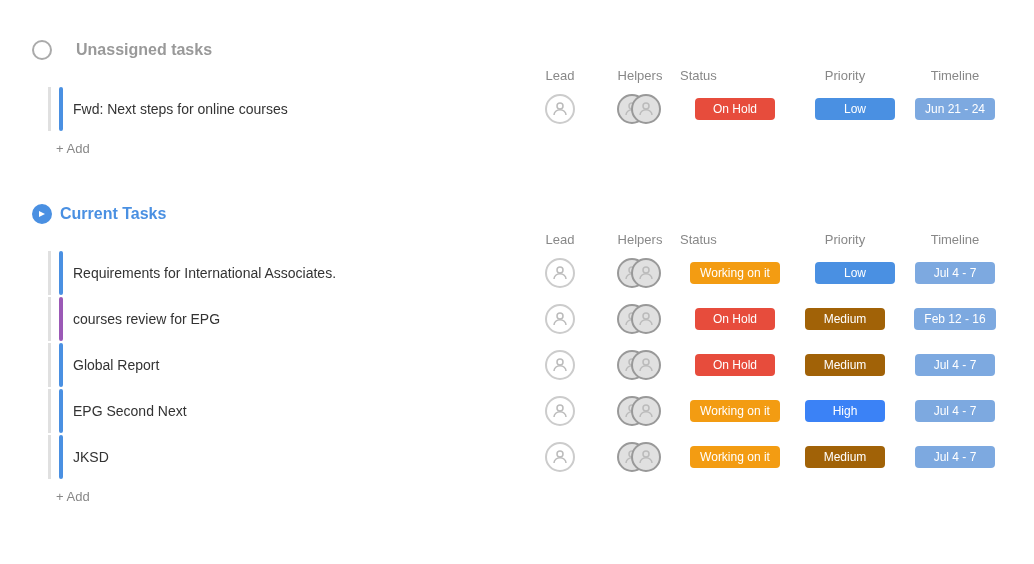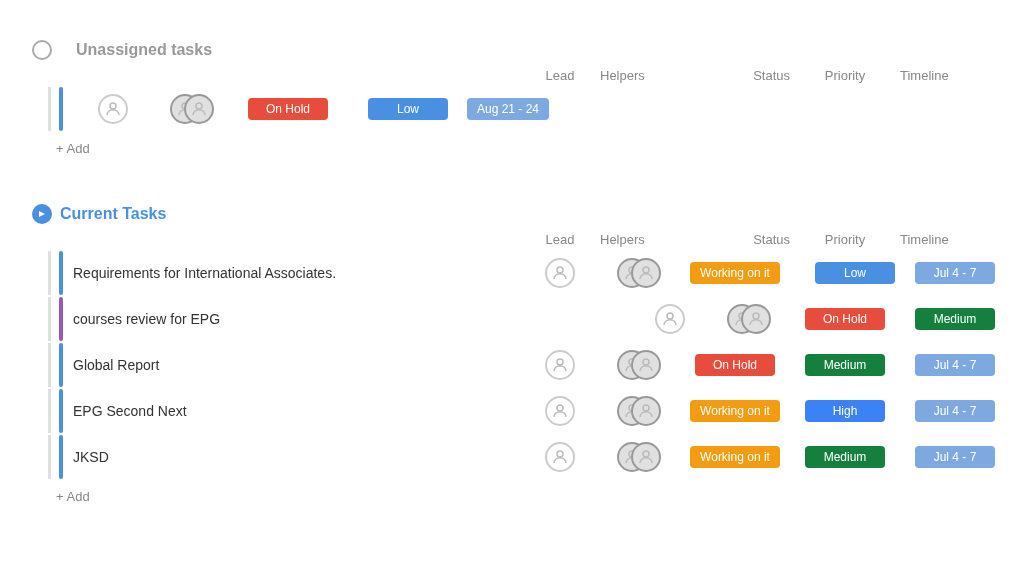--- a/index.html
+++ b/index.html
@@ -67,24 +67,24 @@
     .columns-header {
       display: flex;
       align-items: center;
       padding: 4px 0 4px 32px;
       font-size: 13px;
       color: #888;
       font-weight: 500;
     }
     .col-task { flex: 1; }
     .col-lead { width: 80px; text-align: center; }
-    .col-helpers { width: 80px; }
-    .col-status { width: 110px; text-align: right; }
+    .col-helpers { width: 80px; text-align: center; }
+    .col-status { width: 110px; text-align: left; }
     .col-priority { width: 110px; text-align: center; }
-    .col-timeline { width: 110px; }
+    .col-timeline { width: 110px; text-align: center; }
     .task-row {
       display: flex;
       align-items: center;
       padding: 0 0 0 8px;
       border-left: 3px solid #e0e0e0;
       margin-left: 24px;
       margin-bottom: 2px;
       min-height: 44px;
       background: #fff;
     }
@@ -124,21 +124,21 @@
       border-radius: 4px;
       font-size: 12px;
       font-weight: 400;
       color: #fff;
       text-align: center;
       min-width: 80px;
     }
     .badge-red { background: #e74c3c; }
     .badge-orange { background: #f39c12; }
     .badge-blue-priority { background: #4a90e2; margin-left: 20px; }
-    .badge-purple { background: #15803d; }
+    .badge-purple { background: #a16207; }
     .badge-orange-priority { background: #3b82f6; }
     .badge-timeline { background: #7da9e0; color: #fff; }
     .add-row {
       display: flex;
       align-items: flex-end;
       margin-left: 32px;
       padding: 8px 0;
       cursor: pointer;
     }
     .add-label {
@@ -205,20 +205,21 @@
       <div class="columns-header">
     <div class="col-task"></div>
     <div class="col-lead">Lead</div>
     <div class="col-helpers">Helpers</div>
     <div class="col-status">Status</div>
     <div class="col-priority">Priority</div>
     <div class="col-timeline">Timeline</div>
   </div>
       <div class="task-row">
       <div class="task-left-bar blue"></div>
+      <div class="task-name">Fwd: Next steps for online courses</div>
       <div class="col-lead-data">
         <div class="avatar-placeholder">
             <svg viewBox="0 0 24 24" fill="none" stroke="currentColor" stroke-width="2">
     <circle cx="12" cy="8" r="4"></circle>
     <path d="M4 20c0-4 3.6-7 8-7s8 3 8 7"></path>
   </svg>
           </div>
       </div>
       <div class="col-helpers-data">
         <div class="helpers-group">
@@ -236,21 +237,21 @@
             </div>
   </div>
       </div>
       <div class="col-status-data">
         <span class="badge badge-red">On Hold</span>
       </div>
       <div class="col-priority-data">
         <span class="badge badge-blue-priority">Low</span>
       </div>
       <div class="col-timeline-data">
-        <span class="badge badge-timeline">Aug 21 - 24</span>
+        <span class="badge badge-timeline">Jun 21 - 24</span>
       </div>
     </div>
       <div class="add-row">
         <span class="add-label">+ Add</span>
       </div>
     </div>
     <div class="separator"></div>
     <div class="section">
       <div class="section-header-row">
     <div class="section-toggle blue">
@@ -331,20 +332,23 @@
   </svg>
             </div>
   </div>
       </div>
       <div class="col-status-data">
         <span class="badge badge-red">On Hold</span>
       </div>
       <div class="col-priority-data">
         <span class="badge badge-purple">Medium</span>
       </div>
+      <div class="col-timeline-data">
+        <span class="badge badge-timeline">Feb 12 - 16</span>
+      </div>
     </div>
       <div class="task-row">
       <div class="task-left-bar blue"></div>
       <div class="task-name">Global Report</div>
       <div class="col-lead-data">
         <div class="avatar-placeholder">
             <svg viewBox="0 0 24 24" fill="none" stroke="currentColor" stroke-width="2">
     <circle cx="12" cy="8" r="4"></circle>
     <path d="M4 20c0-4 3.6-7 8-7s8 3 8 7"></path>
   </svg>

